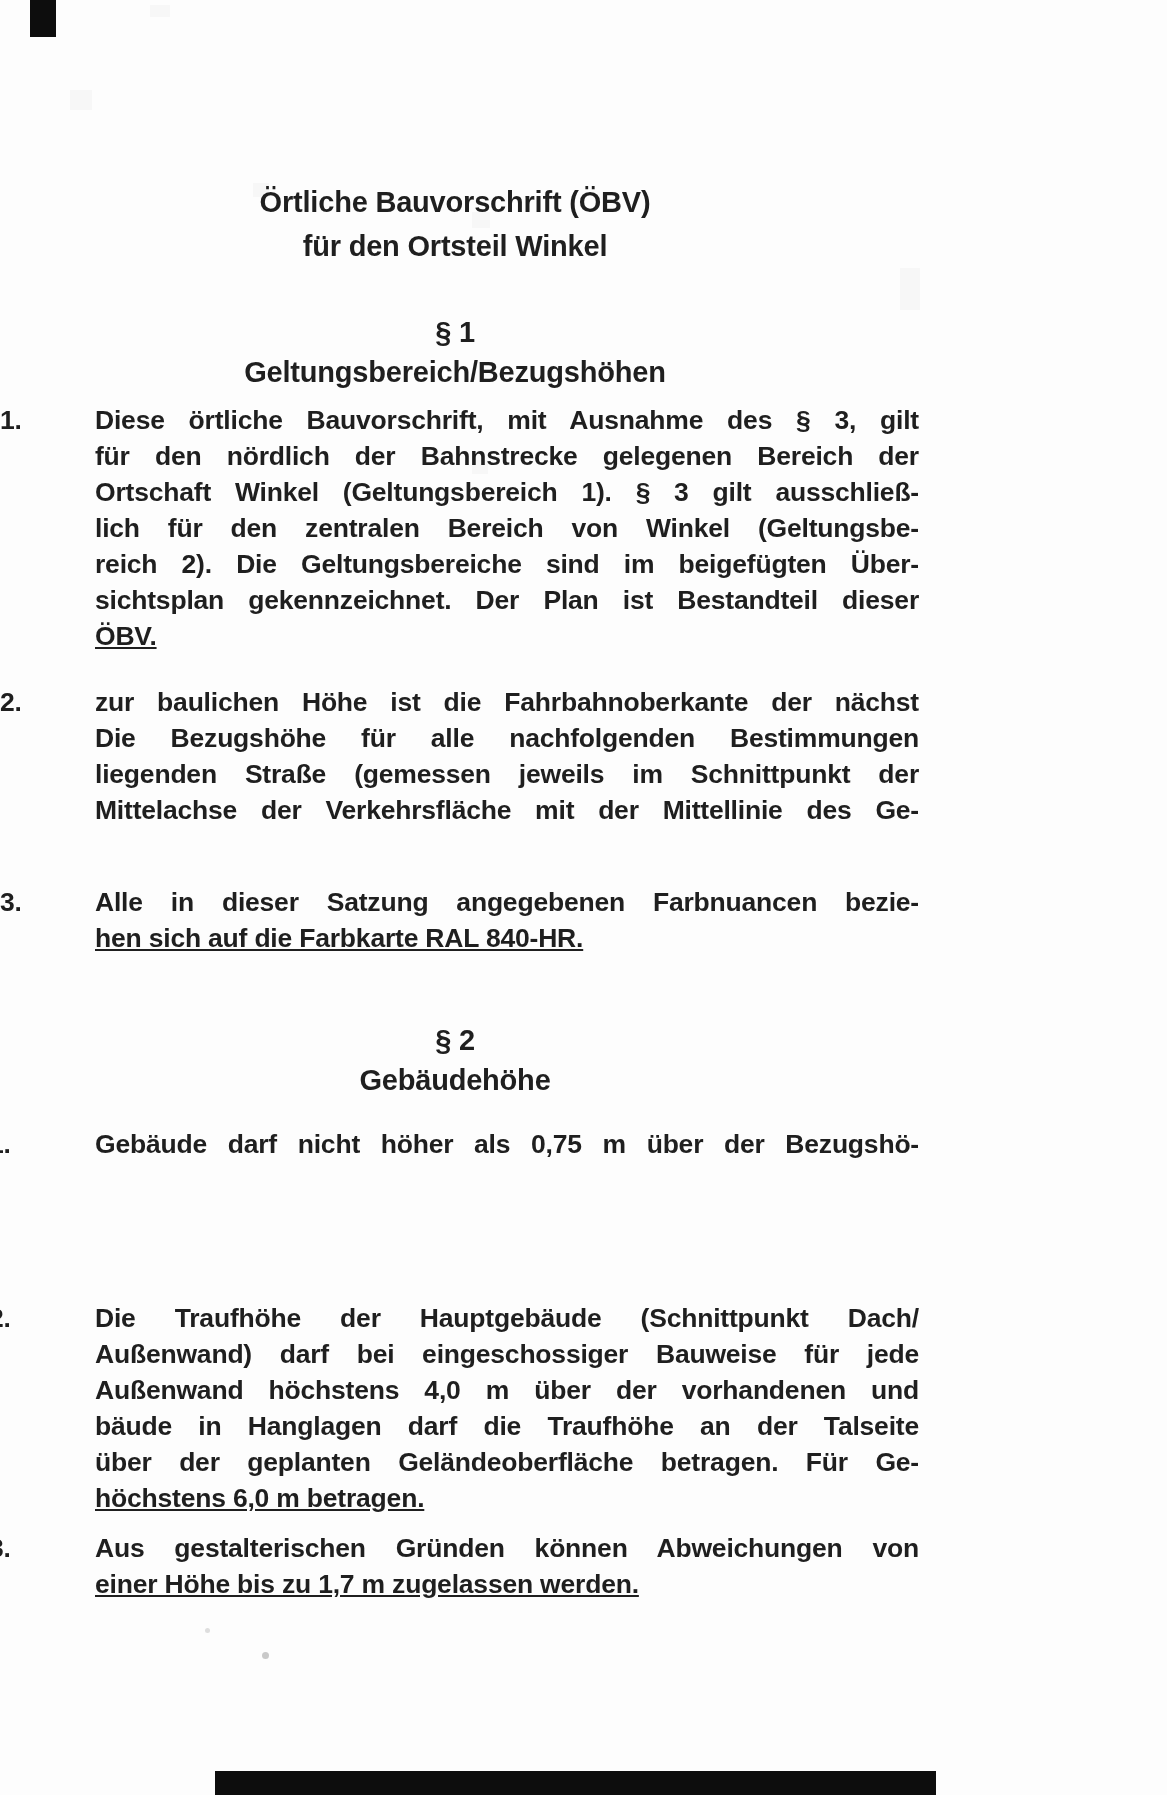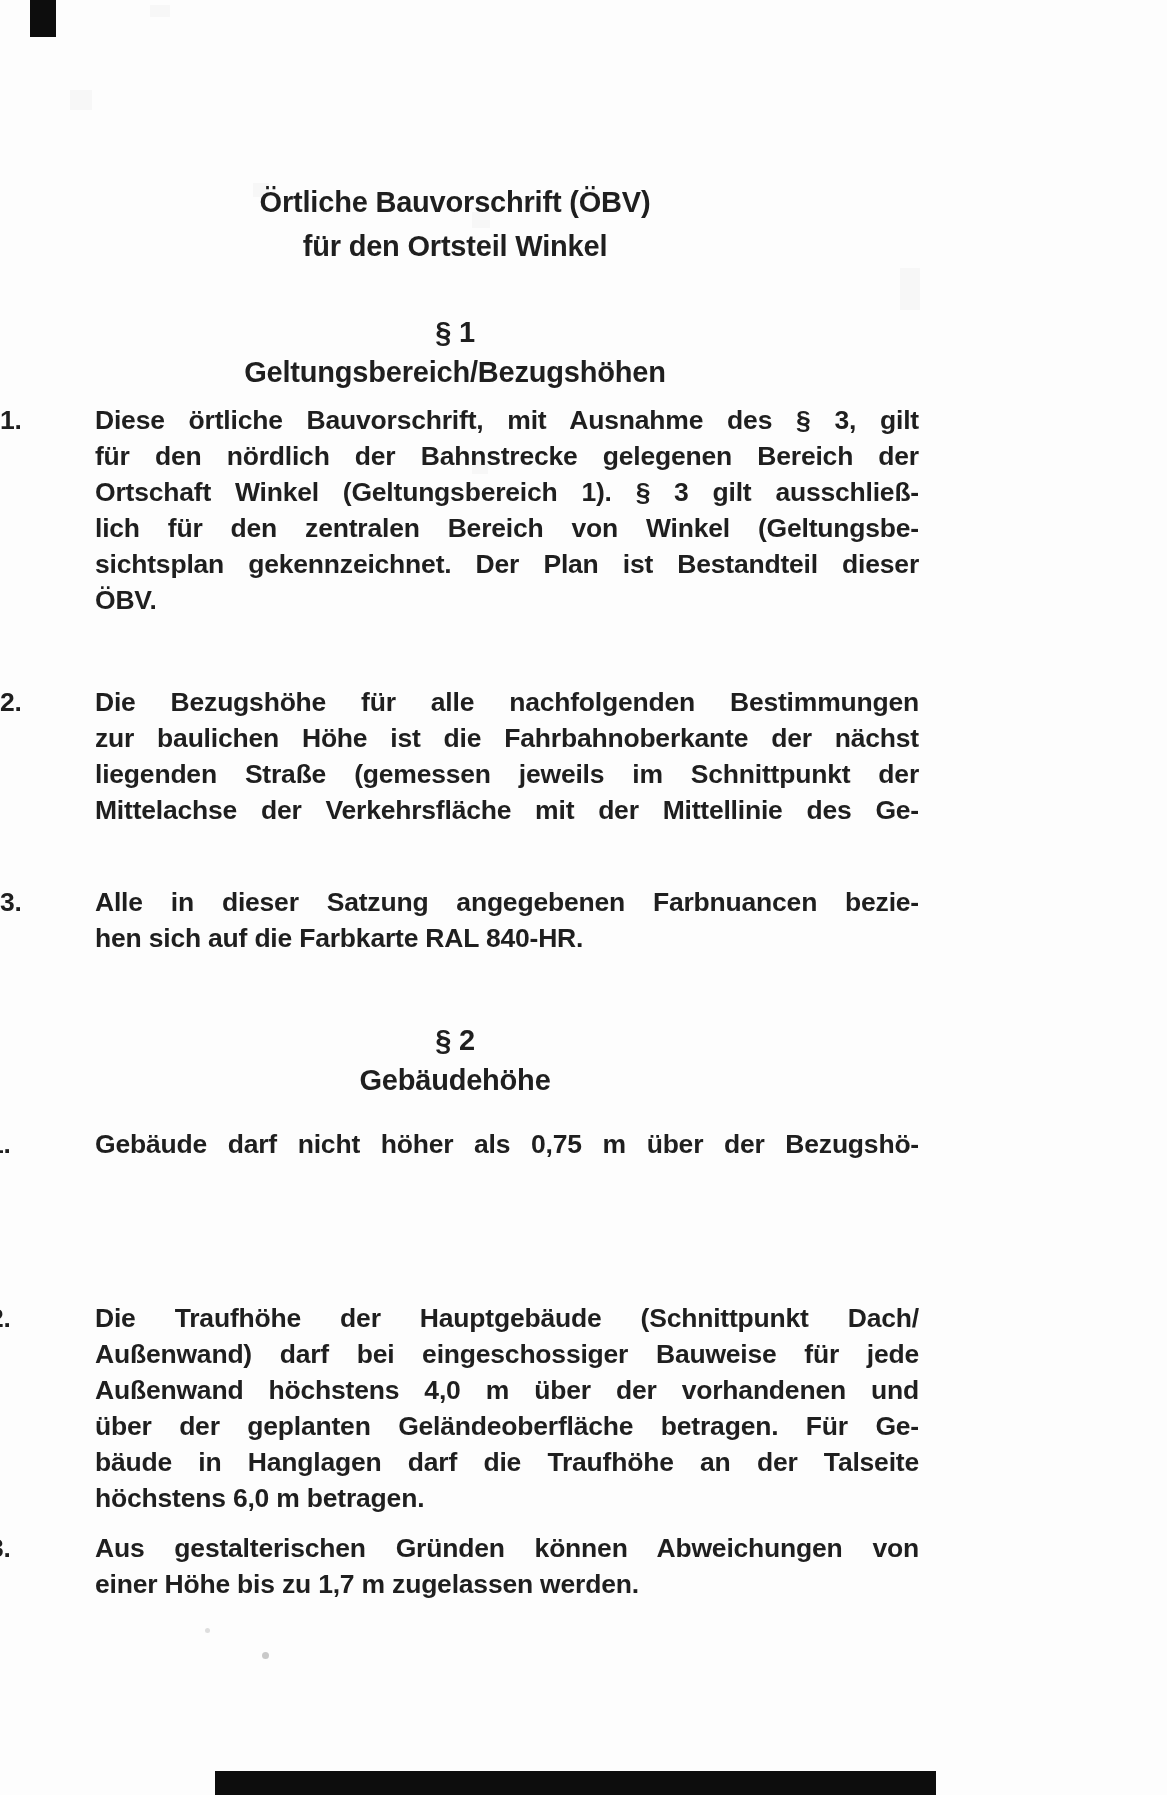--- a/index.html
+++ b/index.html
@@ -20,21 +20,21 @@
     letter-spacing:-0.2px;
   }
   .heading{line-height:40px;}
   
   .para{
     position:absolute;left:95px;width:824px;
     font-size:26.5px;line-height:36px;
     letter-spacing:-0.2px;
   }
   .line{text-align:justify;text-align-last:justify;}
-  .line.last{text-align-last:left;}
+  .line.last{text-align-last:left;text-decoration:underline;}
   .pnum{
     position:absolute;top:0;width:44px;
     font-size:26.5px;line-height:36px;
     text-align:left;
   }
   .pnum.s1{left:-95px;}
   .pnum.s2{left:-106px;}
   
   .artifact{position:absolute;}
   .a-topleft{left:30px;top:0;width:26px;height:37px;background:#0d0d0d;}
@@ -82,28 +82,29 @@
     <div>§ 1</div>
     <div>Geltungsbereich/Bezugshöhen</div>
   </div>
 
   <div class="para" style="top:402px;">
     <div class="pnum s1">1.</div>
     <div class="line">Diese örtliche Bauvorschrift, mit Ausnahme des § 3, gilt</div>
     <div class="line">für den nördlich der Bahnstrecke gelegenen Bereich der</div>
     <div class="line">Ortschaft Winkel (Geltungsbereich 1). § 3 gilt ausschließ-</div>
     <div class="line">lich für den zentralen Bereich von Winkel (Geltungsbe-</div>
+    <div class="line">reich 2). Die Geltungsbereiche sind im beigefügten Über-</div>
     <div class="line">sichtsplan gekennzeichnet. Der Plan ist Bestandteil dieser</div>
     <div class="line last">ÖBV.</div>
   </div>
 
   <div class="para" style="top:684px;">
     <div class="pnum s1">2.</div>
+    <div class="line">zur baulichen Höhe ist die Fahrbahnoberkante der nächst</div>
     <div class="line">Die Bezugshöhe für alle nachfolgenden Bestimmungen</div>
-    <div class="line">zur baulichen Höhe ist die Fahrbahnoberkante der nächst</div>
     <div class="line">liegenden Straße (gemessen jeweils im Schnittpunkt der</div>
     <div class="line">Mittelachse der Verkehrsfläche mit der Mittellinie des Ge-</div>
   </div>
 
   <div class="para" style="top:884px;">
     <div class="pnum s1">3.</div>
     <div class="line">Alle in dieser Satzung angegebenen Farbnuancen bezie-</div>
     <div class="line last">hen sich auf die Farbkarte RAL 840-HR.</div>
   </div>
 
@@ -115,22 +116,22 @@
   <div class="para" style="top:1126px;">
     <div class="pnum s2">1.</div>
     <div class="line">Gebäude darf nicht höher als 0,75 m über der Bezugshö-</div>
   </div>
 
   <div class="para" style="top:1300px;">
     <div class="pnum s2">2.</div>
     <div class="line">Die Traufhöhe der Hauptgebäude (Schnittpunkt Dach/</div>
     <div class="line">Außenwand) darf bei eingeschossiger Bauweise für jede</div>
     <div class="line">Außenwand höchstens 4,0 m über der vorhandenen und</div>
+    <div class="line">bäude in Hanglagen darf die Traufhöhe an der Talseite</div>
     <div class="line">über der geplanten Geländeoberfläche betragen. Für Ge-</div>
-    <div class="line">bäude in Hanglagen darf die Traufhöhe an der Talseite</div>
     <div class="line last">höchstens 6,0 m betragen.</div>
   </div>
 
   <div class="para" style="top:1530px;">
     <div class="pnum s2">3.</div>
     <div class="line">Aus gestalterischen Gründen können Abweichungen von</div>
     <div class="line last">einer Höhe bis zu 1,7 m zugelassen werden.</div>
   </div>
 
 </div>

